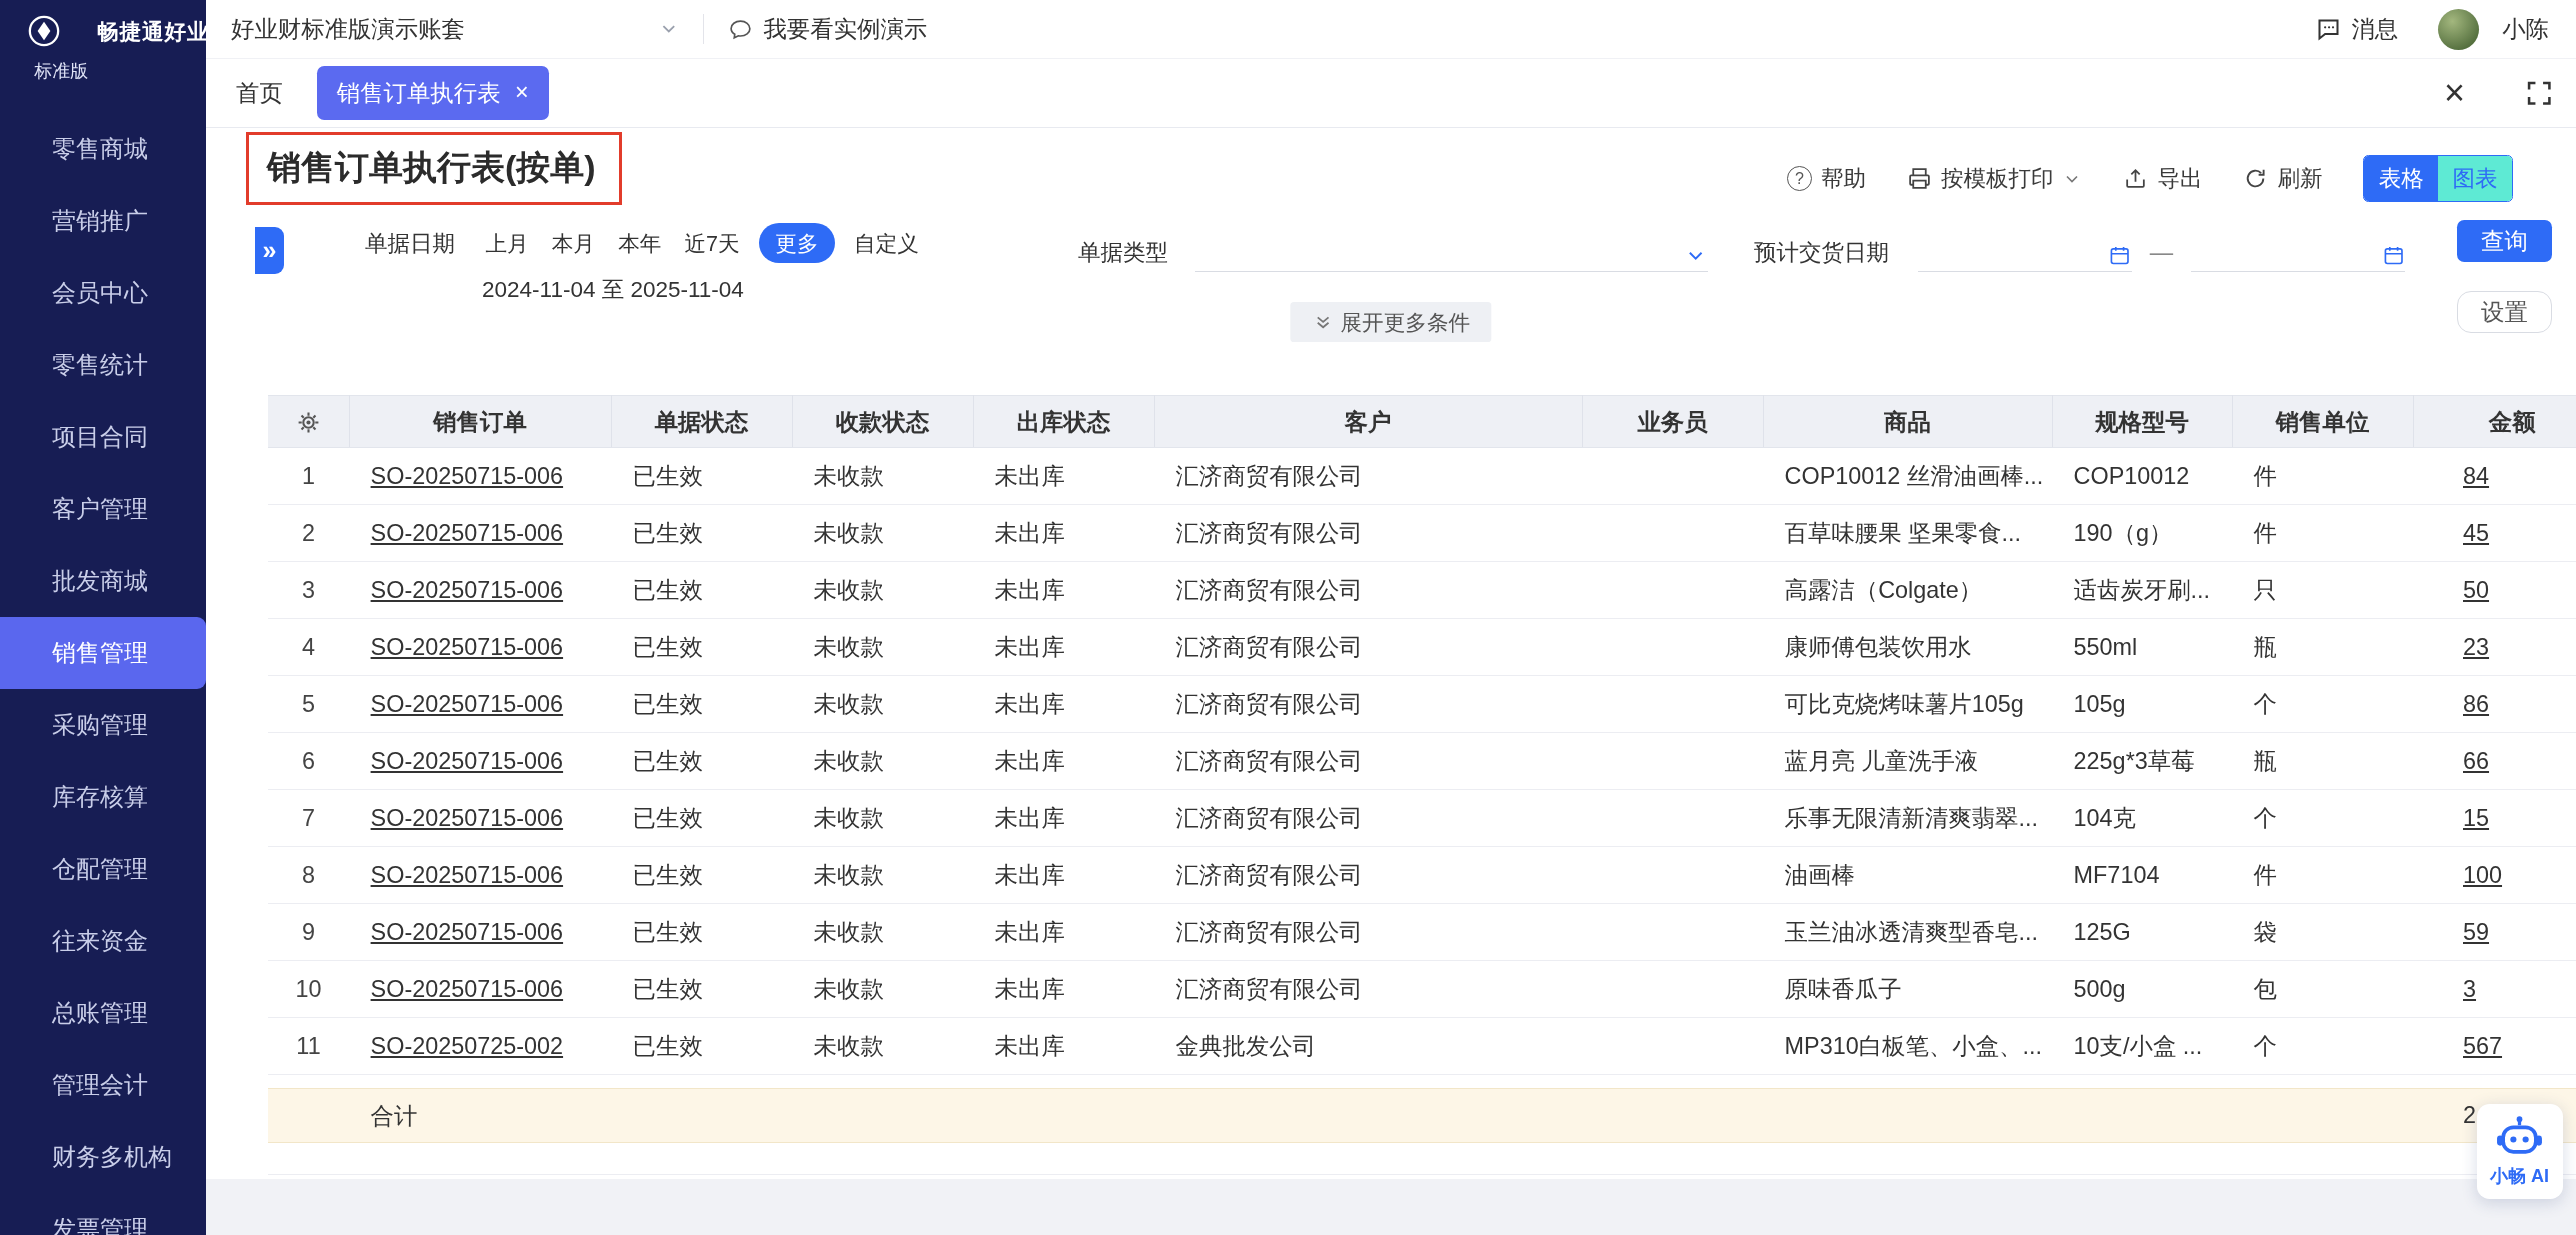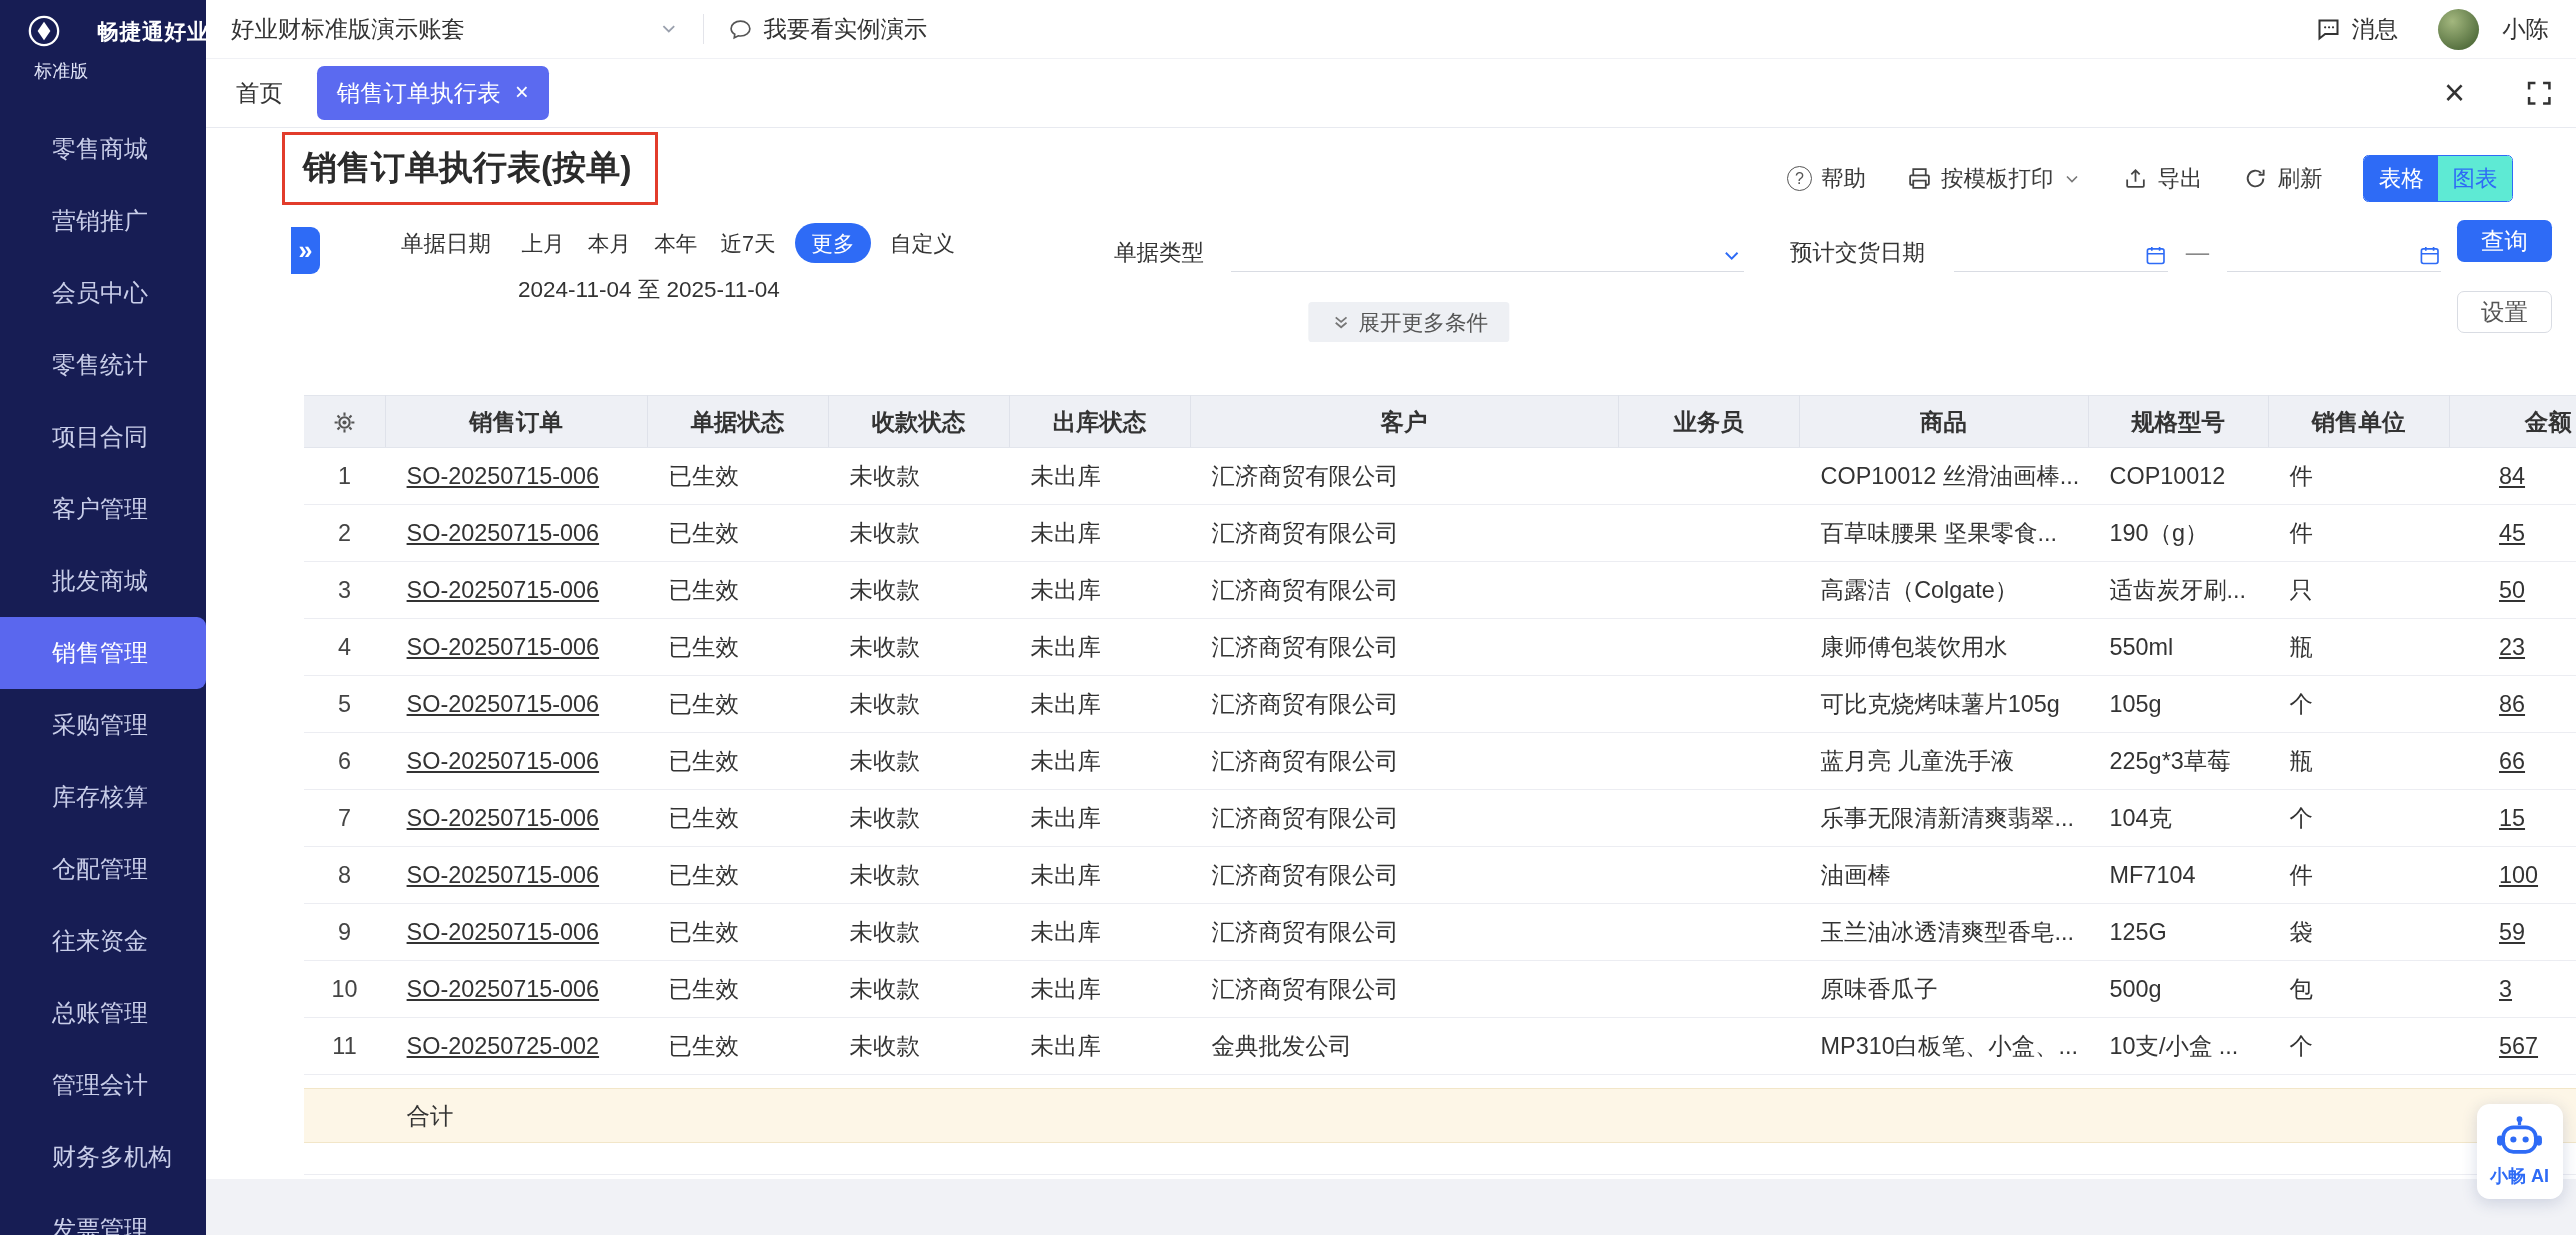--- a/index.html
+++ b/index.html
@@ -36,21 +36,21 @@
 
   
   .tabbar { height: 69px; background: #fff; border-bottom: 0.9px solid #e8eaf0; display: flex; align-items: center; padding: 0 21.6px 0 30px; gap: 34px; flex-shrink: 0; }
   .tab-home { font-size: 23.4px; color: #333; cursor: pointer; }
   .tab-pill { background: var(--tab-pill, #5b6af0); color: #fff; border-radius: 7.2px; padding: 10.8px 20px; display: flex; align-items: center; gap: 14.4px; font-size: 23.4px; cursor: pointer; }
   .tab-pill .tab-x { font-size: 23.4px; line-height: 1; }
   .tab-close { font-size: 36px; color: #333; margin-right: 25px; cursor: pointer; line-height: 1; }
   .fs-icon { cursor: pointer; display: flex; }
 
   
-  .content { flex: 1; position: relative; background: #fff; overflow: hidden; padding-left: 36px; }
+  .content { flex: 1; position: relative; background: #fff; overflow: hidden; }
 
   .page-header { display: flex; justify-content: space-between; align-items: flex-start; padding: 3.6px 63px 0 40px; height: 90px; }
   .title-box { border: 3.6px solid var(--annotation-red, #e23c2b); padding: 10.8px 23.4px 10.8px 18px; }
   .page-title { font-size: 34px; font-weight: 600; color: #2b2b2b; white-space: nowrap; }
   .toolbar { display: flex; align-items: center; gap: 41px; margin-top: 23.4px; }
   .tool { display: flex; align-items: center; gap: 9px; font-size: 22.5px; color: #3a3a3a; cursor: pointer; white-space: nowrap; }
   .help-circle { width: 25px; height: 25px; border: 1.8px solid #555; border-radius: 50%; display: flex; align-items: center; justify-content: center; font-size: 16px; color: #555; }
   .view-toggle { display: flex; border-radius: 5.4px; overflow: hidden; border: 0.9px solid var(--primary, #2e6bf6); }
   .view-btn { padding: 7.2px 14.4px; font-size: 22.5px; cursor: pointer; }
   .view-btn.active { background: var(--primary, #2e6bf6); color: #fff; }
@@ -65,21 +65,21 @@
   .quick-opt { font-size: 21.6px; color: #333; padding: 5.4px 3.6px; cursor: pointer; white-space: nowrap; }
   .quick-opt.active { background: var(--primary, #2e6bf6); color: #fff; border-radius: 897px; padding: 5.4px 16px; }
   .fg1-row2 { margin: 10.8px 0 0 117px; font-size: 22.5px; color: #333; }
   .f-group2 { position: absolute; left: 872px; top: 14.4px; display: flex; align-items: center; }
   .select-line { width: 513px; border-bottom: 0.9px solid #d9dce3; display: flex; justify-content: flex-end; align-items: flex-end; height: 40px; padding-bottom: 3.6px; margin-left: 16px; cursor: pointer; }
   .f-group3 { position: absolute; left: 1548px; top: 14.4px; display: flex; align-items: center; gap: 18px; }
   .date-line { width: 214px; border-bottom: 0.9px solid #d9dce3; display: flex; justify-content: flex-end; align-items: flex-end; height: 40px; padding-bottom: 3.6px; cursor: pointer; }
   .range-dash { font-size: 23.4px; color: #888; }
   .filter-actions { position: absolute; right: 24px; top: 1.8px; display: flex; flex-direction: column; gap: 29px; }
   .btn-query { width: 95px; height: 42px; background: var(--primary, #2e6bf6); color: #fff; border: none; border-radius: 7.2px; font-size: 23.4px; cursor: pointer; font-family: inherit; }
-  .btn-settings { width: 95px; height: 42px; background: #fff; color: #555; border: 0.9px solid #d9dce3; border-radius: 7px; font-size: 23.4px; cursor: pointer; font-family: inherit; }
+  .btn-settings { width: 95px; height: 42px; background: #fff; color: #555; border: 0.9px solid #d9dce3; border-radius: 14px; font-size: 23.4px; cursor: pointer; font-family: inherit; }
   .expand-more { position: absolute; left: 50%; transform: translateX(-50%); bottom: 12.6px; background: #eef0f4; border-radius: 3.6px; height: 40px; display: flex; align-items: center; gap: 7px; padding: 0 21.6px; font-size: 21.6px; color: #555; cursor: pointer; white-space: nowrap; }
 
   
   .table-wrap { margin: 40px 0 0 62px; width: 2308px; overflow: hidden; }
   table { border-collapse: collapse; table-layout: fixed; width: 2340px; }
   thead th { height: 52px; background: #eef0f5; border-top: 0.9px solid #e2e5ec; border-bottom: 0.9px solid #e2e5ec; border-right: 0.9px solid #dfe2ea; font-size: 23.4px; font-weight: 600; color: #333; text-align: center; padding: 0; white-space: nowrap; }
   thead th:last-child { border-right: none; }
   tbody td { height: 57px; border-bottom: 0.9px solid #ecedf2; font-size: 23.4px; color: #333; padding: 0 7.2px 0 21.6px; white-space: nowrap; overflow: hidden; }
   td.c-num { text-align: center; padding: 0; color: #444; }
   td.c-amount { padding-left: 50px; }

